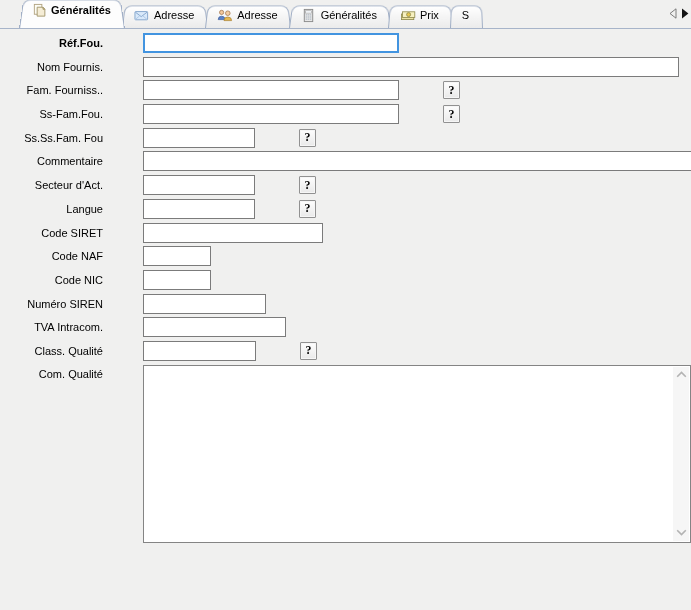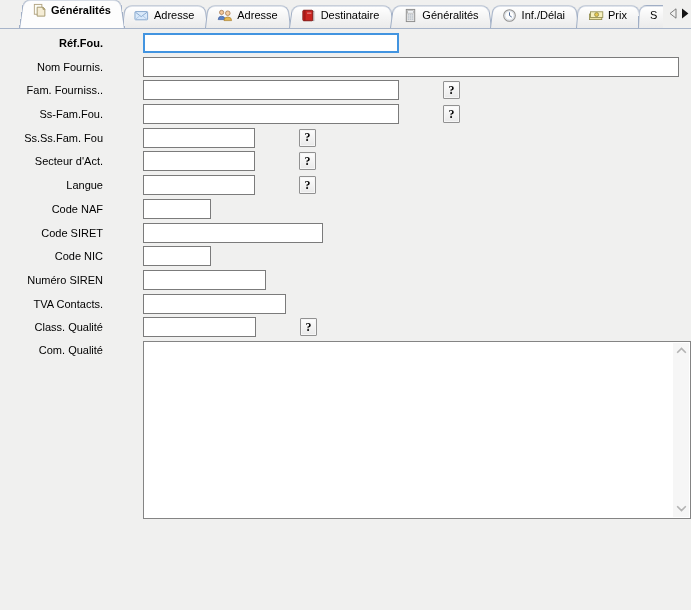--- a/index.html
+++ b/index.html
@@ -124,31 +124,20 @@
           <svg width="16" height="16" viewBox="0 0 16 16">
             <circle cx="4.6" cy="5.4" r="2.1" fill="#f2c79c" stroke="#996b43" stroke-width="0.7"></circle>
             <path d="M1.2 12.6 a3.4 3.4 0 0 1 6.8 0 z" fill="#5b82c8" stroke="#3d5d9c" stroke-width="0.7"></path>
             <circle cx="10.8" cy="6.2" r="2.3" fill="#f5cda2" stroke="#996b43" stroke-width="0.7"></circle>
             <path d="M7 13.6 a3.8 3.6 0 0 1 7.6 0 z" fill="#e5b751" stroke="#a8802e" stroke-width="0.7"></path>
           </svg>
         </span>
         <span class="tlabel">Adresse</span>
       </div>
 
-      <div class="tab">
-        <span class="ticon">
-          <svg width="15" height="15" viewBox="0 0 16 16">
-            <rect x="11.6" y="3.4" width="2.2" height="10.2" fill="#ffffff" stroke="#8f8f8f" stroke-width="0.7"></rect>
-            <rect x="2" y="2.4" width="10.5" height="11.2" rx="1" fill="#c92420" stroke="#7d120f"></rect>
-            <rect x="3.6" y="2.4" width="1.1" height="11.2" fill="#8e1512"></rect>
-            <rect x="6.5" y="5" width="4.5" height="0.9" fill="#f3b8b5"></rect>
-          </svg>
-        </span>
-        <span class="tlabel">Destinataire</span>
-      </div>
 
       <div class="tab">
         <span class="ticon">
           <svg width="15" height="15" viewBox="0 0 16 16">
             <rect x="3.5" y="1.5" width="9" height="13" fill="#e7e7e7" stroke="#8a8a8a"></rect>
             <rect x="5" y="3" width="6" height="2.4" fill="#f8fbff" stroke="#9c9c9c" stroke-width="0.6"></rect>
             <g fill="#b7bfc8">
               <rect x="5" y="6.6" width="1.6" height="1.4"></rect>
                 <rect x="7.2" y="6.6" width="1.6" height="1.4"></rect>
                 <rect x="9.4" y="6.6" width="1.6" height="1.4"></rect>
@@ -157,30 +146,20 @@
                 <rect x="9.4" y="8.9" width="1.6" height="1.4"></rect>
               <rect x="5" y="11.2" width="1.6" height="1.4"></rect>
                 <rect x="7.2" y="11.2" width="1.6" height="1.4"></rect>
                 <rect x="9.4" y="11.2" width="1.6" height="1.4"></rect>
             </g>
           </svg>
         </span>
         <span class="tlabel">Généralités</span>
       </div>
 
-      <div class="tab">
-        <span class="ticon">
-          <svg width="15" height="15" viewBox="0 0 16 16">
-            <circle cx="8" cy="8" r="6.2" fill="#ededed" stroke="#8f8f8f" stroke-width="1.1"></circle>
-            <circle cx="8" cy="8" r="4.7" fill="#fdfdfd" stroke="#c7d2e0" stroke-width="0.6"></circle>
-            <path d="M8 4.6 V8 L10.4 9.7" fill="none" stroke="#44618e" stroke-width="1"></path>
-          </svg>
-        </span>
-        <span class="tlabel">Inf./Délai</span>
-      </div>
 
       <div class="tab">
         <span class="ticon">
           <svg width="16" height="16" viewBox="0 0 16 16">
             <rect x="1.4" y="7" width="12.4" height="5.6" fill="#ece2a2" stroke="#8d884a" stroke-width="0.8"></rect>
             <rect x="2.4" y="4.8" width="12.4" height="5.6" fill="#f6f0c0" stroke="#8d884a" stroke-width="0.8"></rect>
             <circle cx="8.6" cy="7.6" r="2" fill="#e7c84e" stroke="#8d884a" stroke-width="0.8"></circle>
           </svg>
         </span>
         <span class="tlabel">Prix</span>
@@ -230,55 +209,59 @@
       <input class="fld" style="width: 256px;" value="">
       <button class="qbtn">?</button>
     </div>
 
     <div class="row">
       <span class="lbl">Ss.Ss.Fam. Fou</span>
       <input class="fld" style="width: 112px;" value="">
       <button class="qbtn">?</button>
     </div>
 
+    <div class="row">
+      <span class="lbl">Commentaire</span>
+      <input class="fld" style="width: 563px;" value="">
+    </div>
 
     <div class="row">
       <span class="lbl">Secteur d'Act.</span>
       <input class="fld" style="width: 112px;" value="">
       <button class="qbtn">?</button>
     </div>
 
     <div class="row">
       <span class="lbl">Langue</span>
       <input class="fld" style="width: 112px;" value="">
       <button class="qbtn">?</button>
     </div>
 
     <div class="row">
+      <span class="lbl">Code SIRET</span>
+      <input class="fld" style="width: 180px;" value="">
+    </div>
+
+    <div class="row">
       <span class="lbl">Code NAF</span>
       <input class="fld" style="width: 68px;" value="">
     </div>
 
     <div class="row">
-      <span class="lbl">Code SIRET</span>
-      <input class="fld" style="width: 180px;" value="">
-    </div>
-
-    <div class="row">
       <span class="lbl">Code NIC</span>
       <input class="fld" style="width: 68px;" value="">
     </div>
 
     <div class="row">
       <span class="lbl">Numéro SIREN</span>
       <input class="fld" style="width: 123px;" value="">
     </div>
 
     <div class="row">
-      <span class="lbl">TVA Contacts.</span>
+      <span class="lbl">TVA Intracom.</span>
       <input class="fld" style="width: 143px;" value="">
     </div>
 
     <div class="row">
       <span class="lbl">Class. Qualité</span>
       <input class="fld" style="width: 113px;" value="">
       <button class="qbtn">?</button>
     </div>
 
     <div class="row ta">

